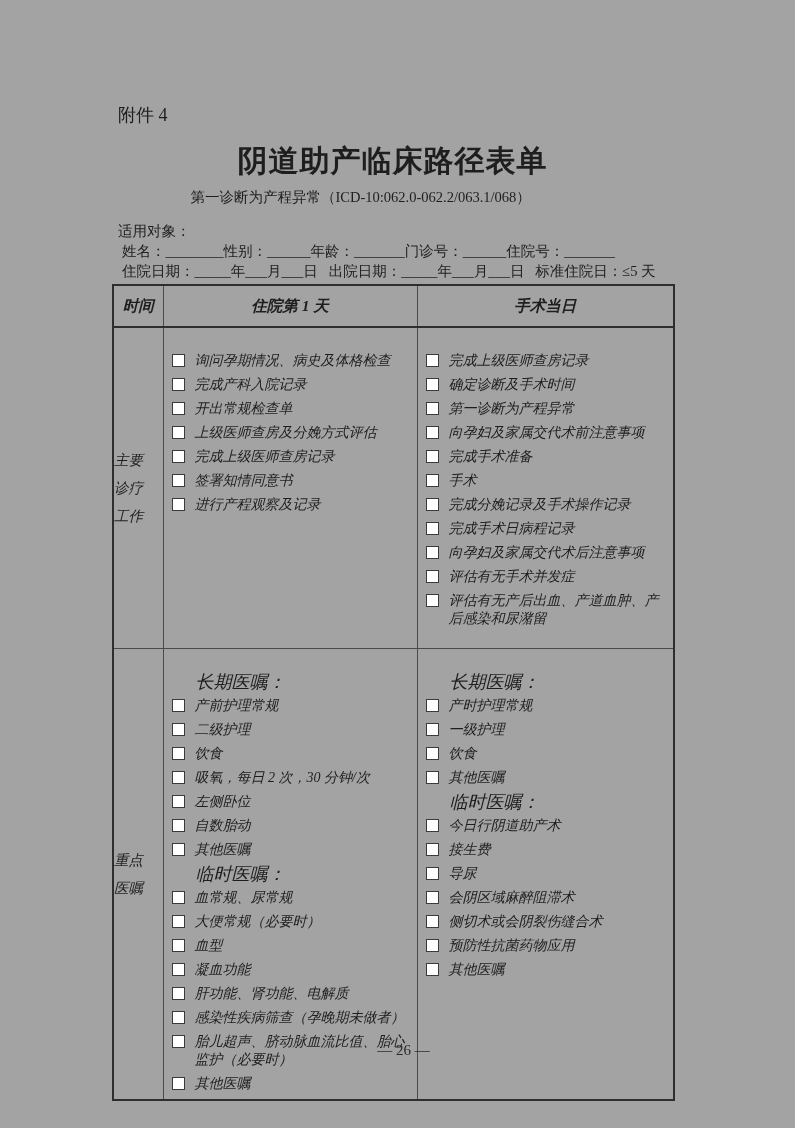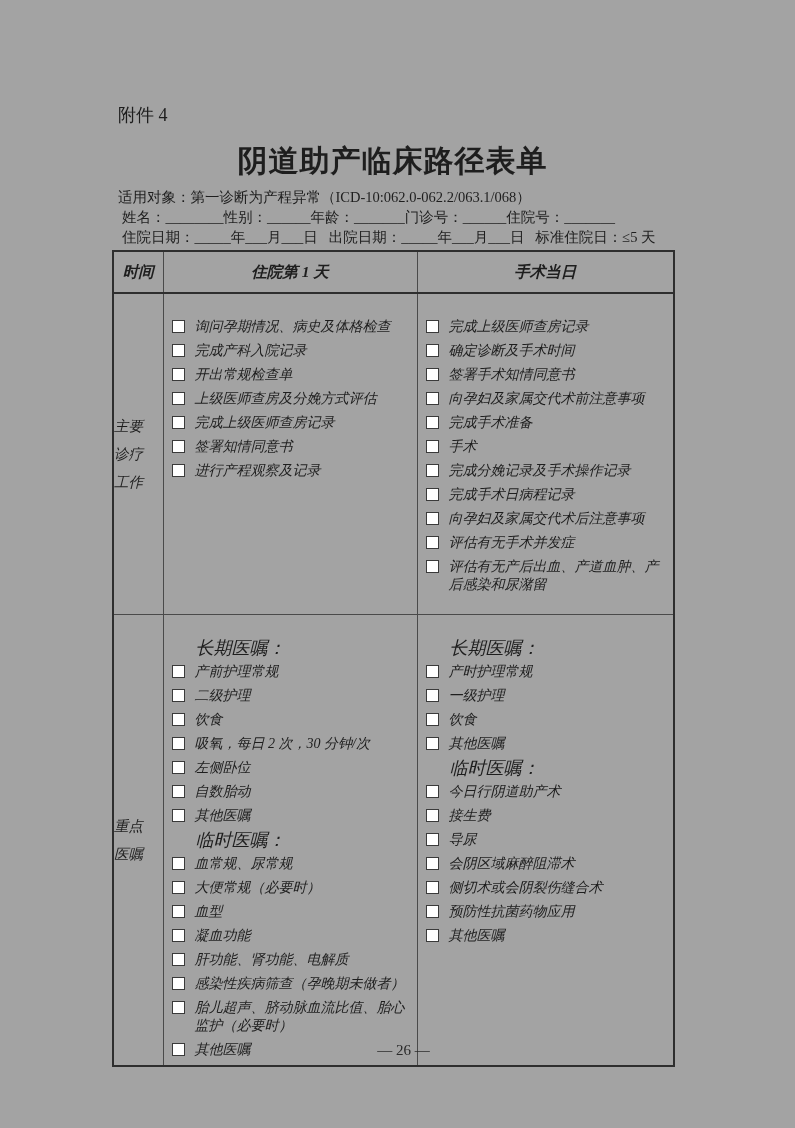--- a/index.html
+++ b/index.html
@@ -34,21 +34,21 @@
     line-height: 40px;
     margin: 0 0 6px 0;
     letter-spacing: 1px;
   }
   .target-row {
     display: flex;
     font-size: 14.5px;
     line-height: 20px;
     margin-left: 6px;
   }
-  .target-label { white-space: nowrap; }
+  .target-label { white-space: nowrap; margin-top: 34px; }
   .fill-line {
     font-size: 14.5px;
     line-height: 20px;
     white-space: pre;
     margin-left: 10px;
   }
   table.cp-table {
     width: 561px;
     margin-top: 3px;
     border-collapse: collapse;
@@ -194,21 +194,21 @@
                 <div class="check-item">
                   <span class="cbox"></span>
                   <span class="ctext">完成上级医师查房记录</span>
                 </div>
                 <div class="check-item">
                   <span class="cbox"></span>
                   <span class="ctext">确定诊断及手术时间</span>
                 </div>
                 <div class="check-item">
                   <span class="cbox"></span>
-                  <span class="ctext">签署手术知情同意书</span>
+                  <span class="ctext">第一诊断为产程异常</span>
                 </div>
                 <div class="check-item">
                   <span class="cbox"></span>
                   <span class="ctext">向孕妇及家属交代术前注意事项</span>
                 </div>
                 <div class="check-item">
                   <span class="cbox"></span>
                   <span class="ctext">完成手术准备</span>
                 </div>
                 <div class="check-item">

